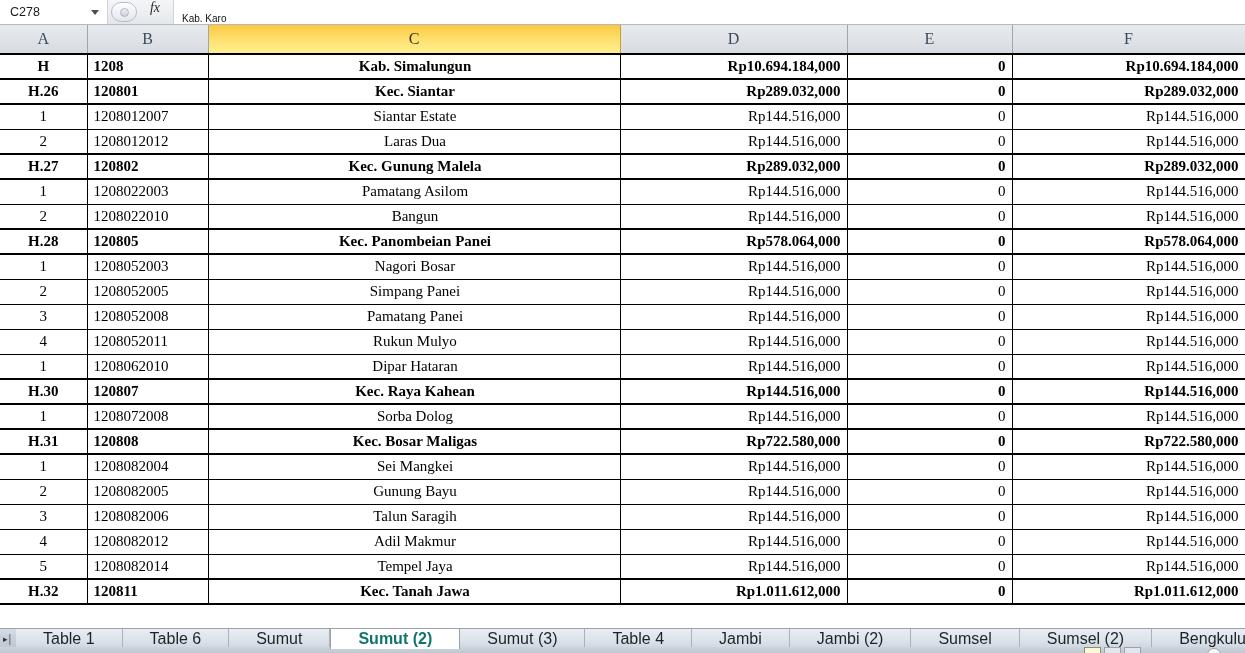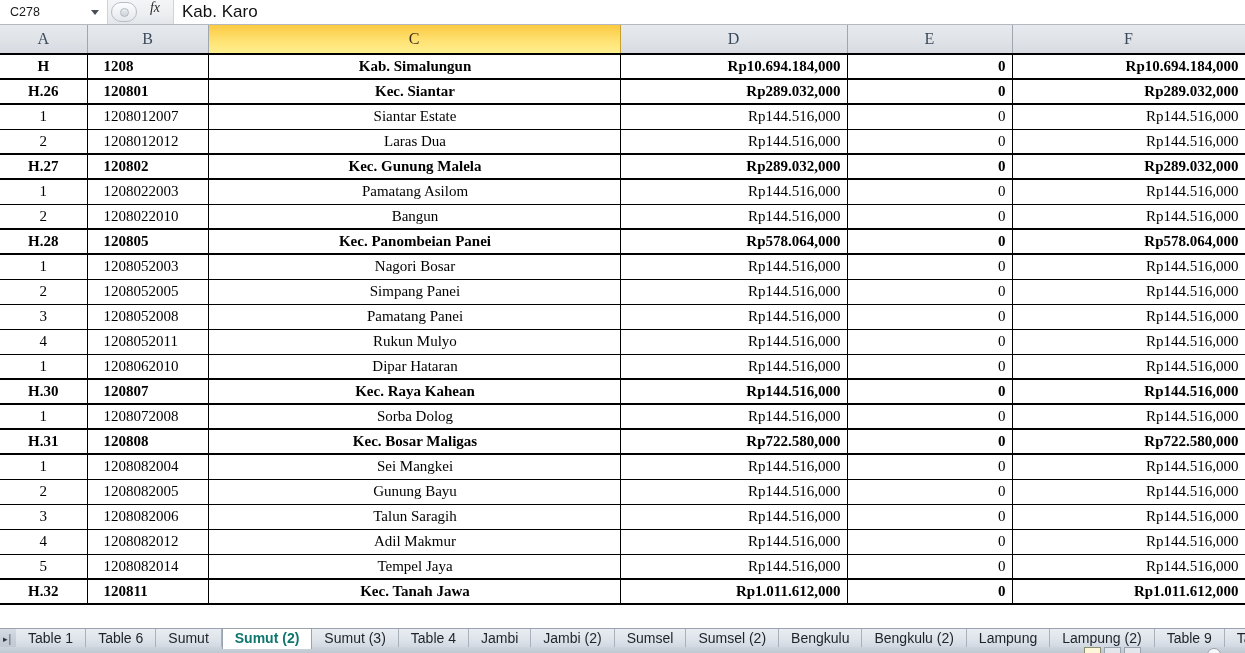--- a/index.html
+++ b/index.html
@@ -69,24 +69,24 @@
     justify-content: center;
     font-family: "Liberation Serif", serif;
     font-style: italic;
     font-size: 14px;
     color: #2b2b2b;
   }
   .formula-input {
     flex: 1;
     height: 24px;
     display: flex;
-    align-items: center;
+    align-items: flex-end;
     padding-left: 8px;
     font-family: "Liberation Sans", sans-serif;
-    font-size: 17px;
+    font-size: 10px;
     color: #111111;
     background: #ffffff;
     border-left: 1px solid #cfd3d8;
   }
 
   
   .sheet {
     position: absolute;
     top: 25px; left: 0;
     width: 1245px;
@@ -140,21 +140,21 @@
     white-space: nowrap;
     overflow: hidden;
     background: #ffffff;
   }
   tbody tr.hdr td {
     font-weight: bold;
     border-top: 2px solid #000000;
     border-bottom: 2px solid #000000;
   }
   td.col-a { text-align: center; }
-  td.col-b { text-align: left; padding-left: 16px; }
+  td.col-b { text-align: left; padding-left: 6px; }
   td.col-c { text-align: center; padding-left: 6px; }
   td.col-d, td.col-e, td.col-f { text-align: right; padding-right: 6px; }
   td.col-f { border-right: 1px solid #000000; }
 
   
   .tabstrip {
     position: absolute;
     left: 0; top: 628px;
     width: 1245px;
     height: 25px;
@@ -176,23 +176,23 @@
   }
   .tabs {
     display: flex;
     align-items: flex-start;
     height: 20px;
     flex: none;
   }
   .tab {
     height: 20px;
     line-height: 19px;
-    padding: 0 12px;
+    padding: 0 27px;
     font-family: "Liberation Sans", sans-serif;
-    font-size: 14px;
+    font-size: 16px;
     color: #1d2329;
     background: linear-gradient(to bottom, #e9edf2 0%, #dde3ea 55%, #ced5de 100%);
     border-right: 1px solid #a9b1bb;
     position: relative;
     white-space: nowrap;
     transform: skewX(0deg);
   }
   .tab::after {
     content: "";
     position: absolute;

